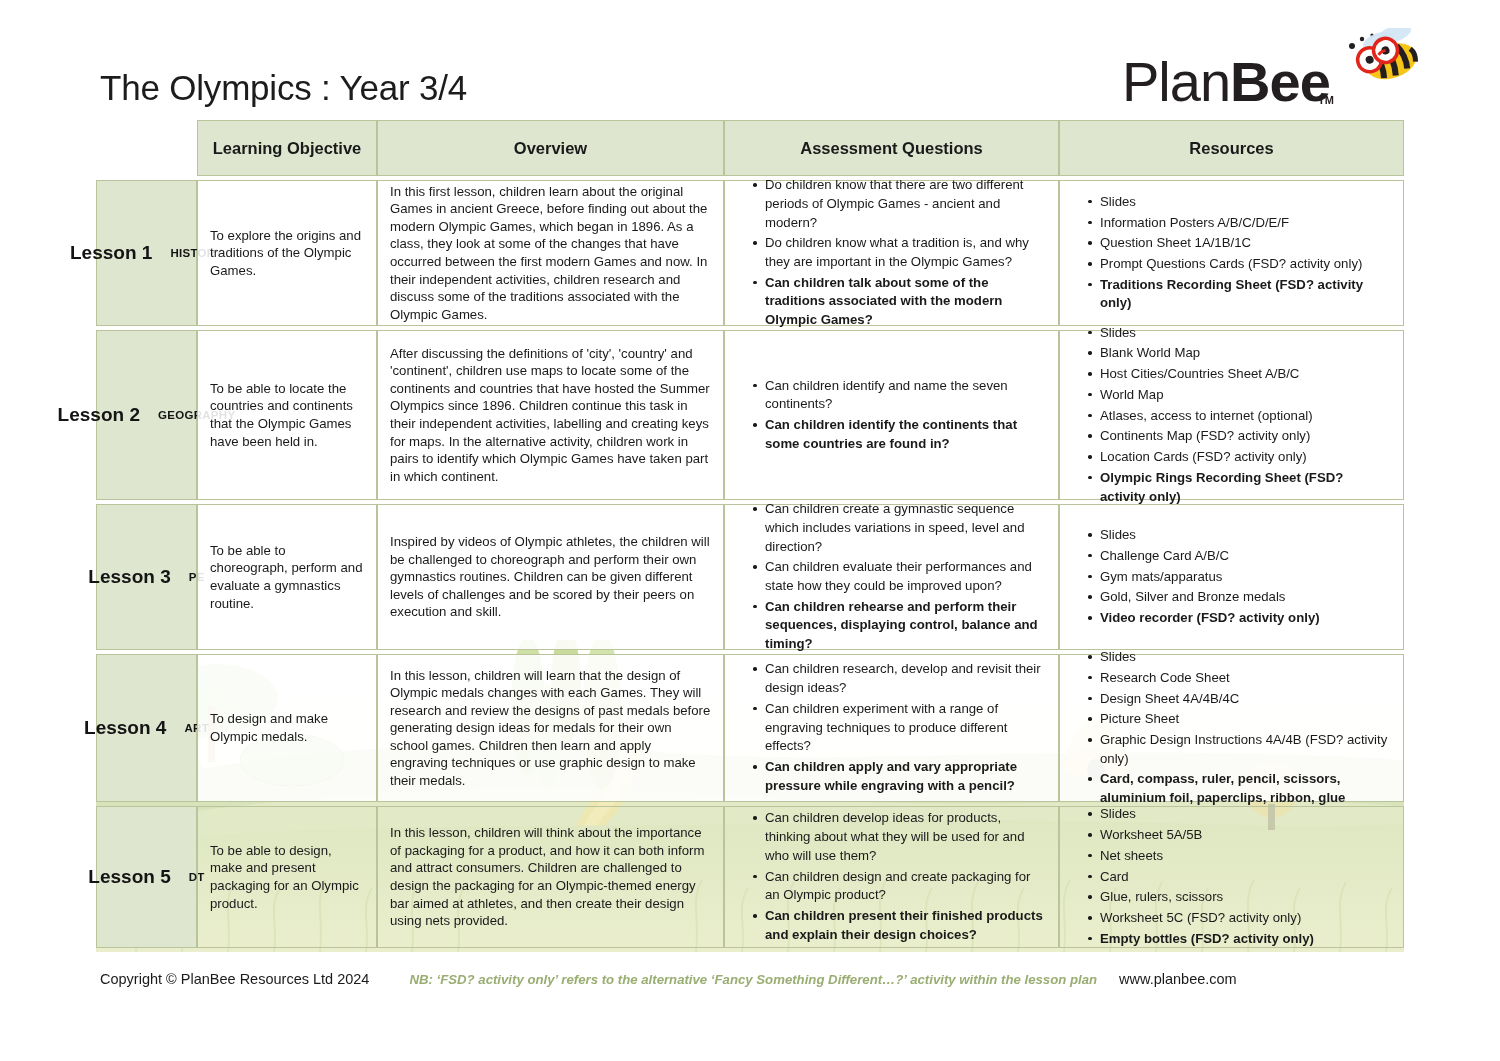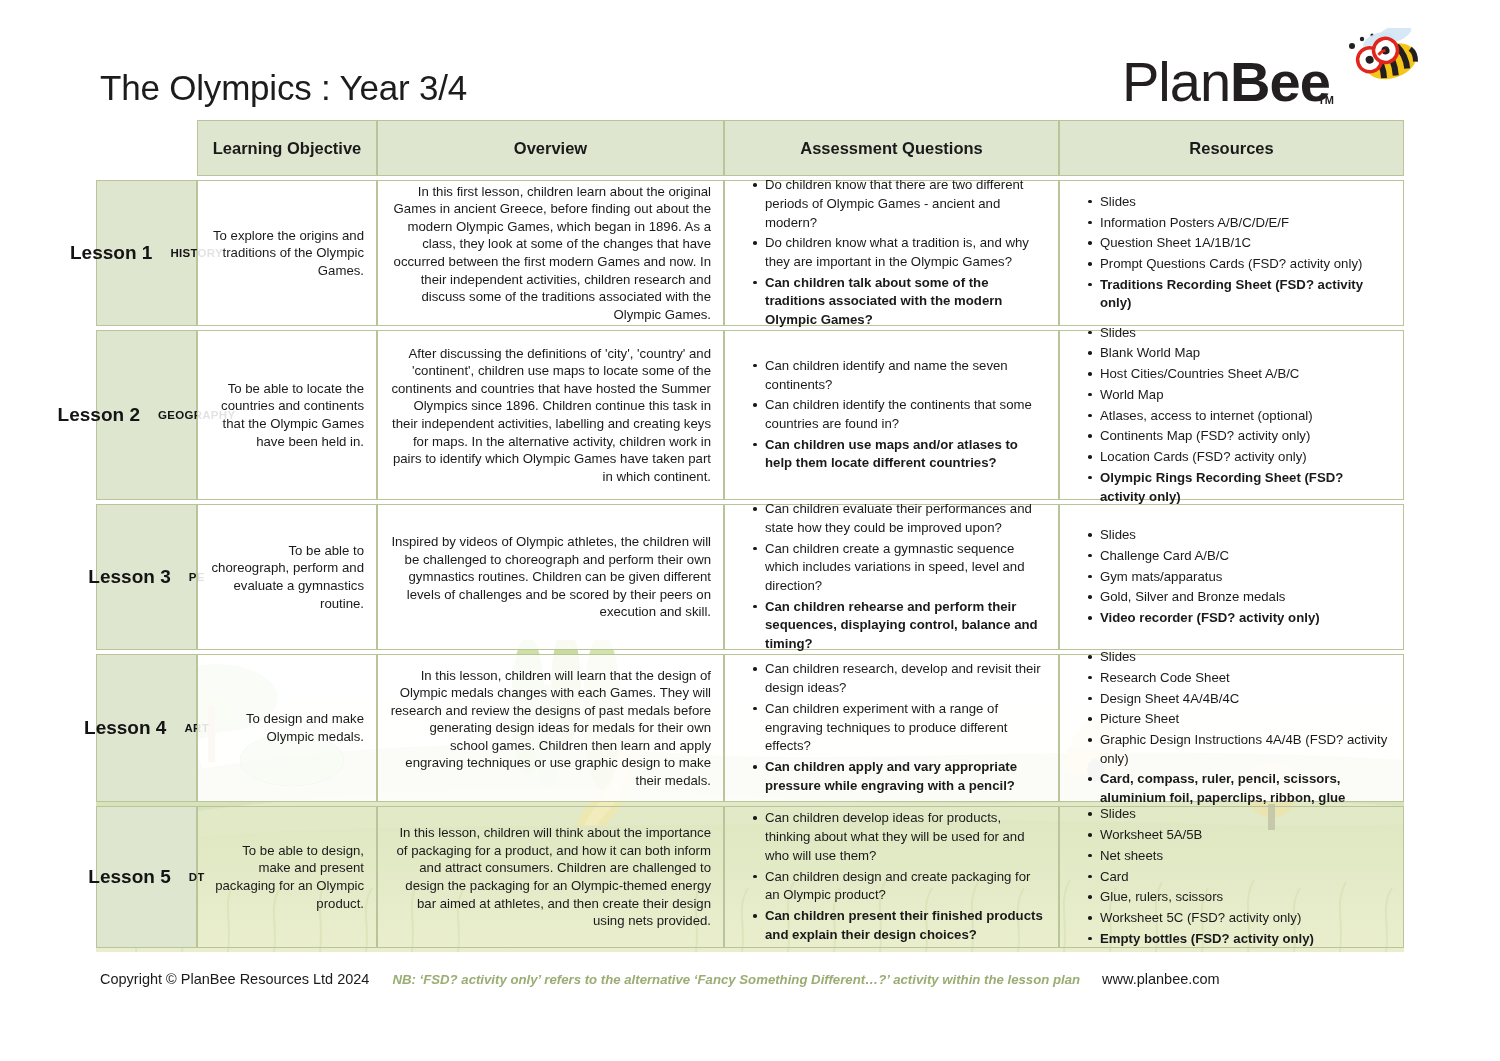--- a/index.html
+++ b/index.html
@@ -87,21 +87,21 @@
     align-items:center;justify-content:center;
     gap:18px;
   }
   .lesson-num{font-size:19px;font-weight:700;color:#141414;white-space:nowrap;}
   .lesson-subj{font-size:11.5px;font-weight:700;letter-spacing:0.3px;color:#141414;}
 
   .body .c-lo,
   .body .c-ov{
     background:rgba(255,255,255,0.88);
     display:flex;align-items:center;justify-content:center;
-    text-align:right;
+    text-align:left;
   }
   .body .c-aq,
   .body .c-res{
     background:rgba(255,255,255,0.88);
     display:flex;align-items:center;
   }
   .row.r5 .c-lo,.row.r5 .c-ov,.row.r5 .c-aq,.row.r5 .c-res{background:transparent;}
   .row.r4 .c-aq,.row.r4 .c-res{background:rgba(255,255,255,0.9);}
 
   .lo-text{font-size:13.2px;line-height:1.33;color:#1a1a1a;}
@@ -136,21 +136,21 @@
   
   .footer{
     position:absolute;left:100px;top:966px;
     width:1304px;height:26px;
     display:flex;align-items:center;
     z-index:3;
   }
   .foot-copy{font-size:14.5px;color:#1a1a1a;white-space:nowrap;}
   .foot-nb{
     font-size:13.2px;font-style:italic;font-weight:700;
-    color:#9aad72;white-space:nowrap;margin-left:23px;
+    color:#9aad72;white-space:nowrap;margin-left:40px;
   }
   .foot-url{font-size:14.5px;color:#1a1a1a;white-space:nowrap;margin-left:22px;}
 </style>
 </head>
 <body>
 
 <div class="page">
 
   <div class="bg-art">
     <svg viewBox="0 0 1308 312" preserveAspectRatio="none" aria-hidden="true">
@@ -308,21 +308,20 @@
       <div class="cell c-lo">
         <span class="lo-text">To be able to locate the countries and continents that the Olympic Games have been held in.</span>
       </div>
       <div class="cell c-ov">
         <span class="ov-text">After discussing the definitions of 'city', 'country' and 'continent', children use maps to locate some of the continents and countries that have hosted the Summer Olympics since 1896. Children continue this task in their independent activities, labelling and creating keys for maps. In the alternative activity, children work in pairs to identify which Olympic Games have taken part in which continent.</span>
       </div>
       <div class="cell c-aq">
         <ul class="bullets">
             <li>Can children identify and name the seven continents?</li>
             <li>Can children identify the continents that some countries are found in?</li>
-            <li>Can children use maps and/or atlases to help them locate different countries?</li>
           </ul>
       </div>
       <div class="cell c-res">
         <ul class="bullets">
             <li>Slides</li>
             <li>Blank World Map</li>
             <li>Host Cities/Countries Sheet A/B/C</li>
             <li>World Map</li>
             <li>Atlases, access to internet (optional)</li>
             <li>Continents Map (FSD? activity only)</li>
@@ -338,22 +337,22 @@
         <span class="lesson-subj">PE</span>
       </div>
       <div class="cell c-lo">
         <span class="lo-text">To be able to choreograph, perform and evaluate a gymnastics routine.</span>
       </div>
       <div class="cell c-ov">
         <span class="ov-text">Inspired by videos of Olympic athletes, the children will be challenged to choreograph and perform their own gymnastics routines. Children can be given different levels of challenges and be scored by their peers on execution and skill.</span>
       </div>
       <div class="cell c-aq">
         <ul class="bullets">
+            <li>Can children create a gymnastic sequence which includes variations in speed, level and direction?</li>
             <li>Can children evaluate their performances and state how they could be improved upon?</li>
-            <li>Can children create a gymnastic sequence which includes variations in speed, level and direction?</li>
             <li>Can children rehearse and perform their sequences, displaying control, balance and timing?</li>
           </ul>
       </div>
       <div class="cell c-res">
         <ul class="bullets">
             <li>Slides</li>
             <li>Challenge Card A/B/C</li>
             <li>Gym mats/apparatus</li>
             <li>Gold, Silver and Bronze medals</li>
             <li>Video recorder (FSD? activity only)</li>

